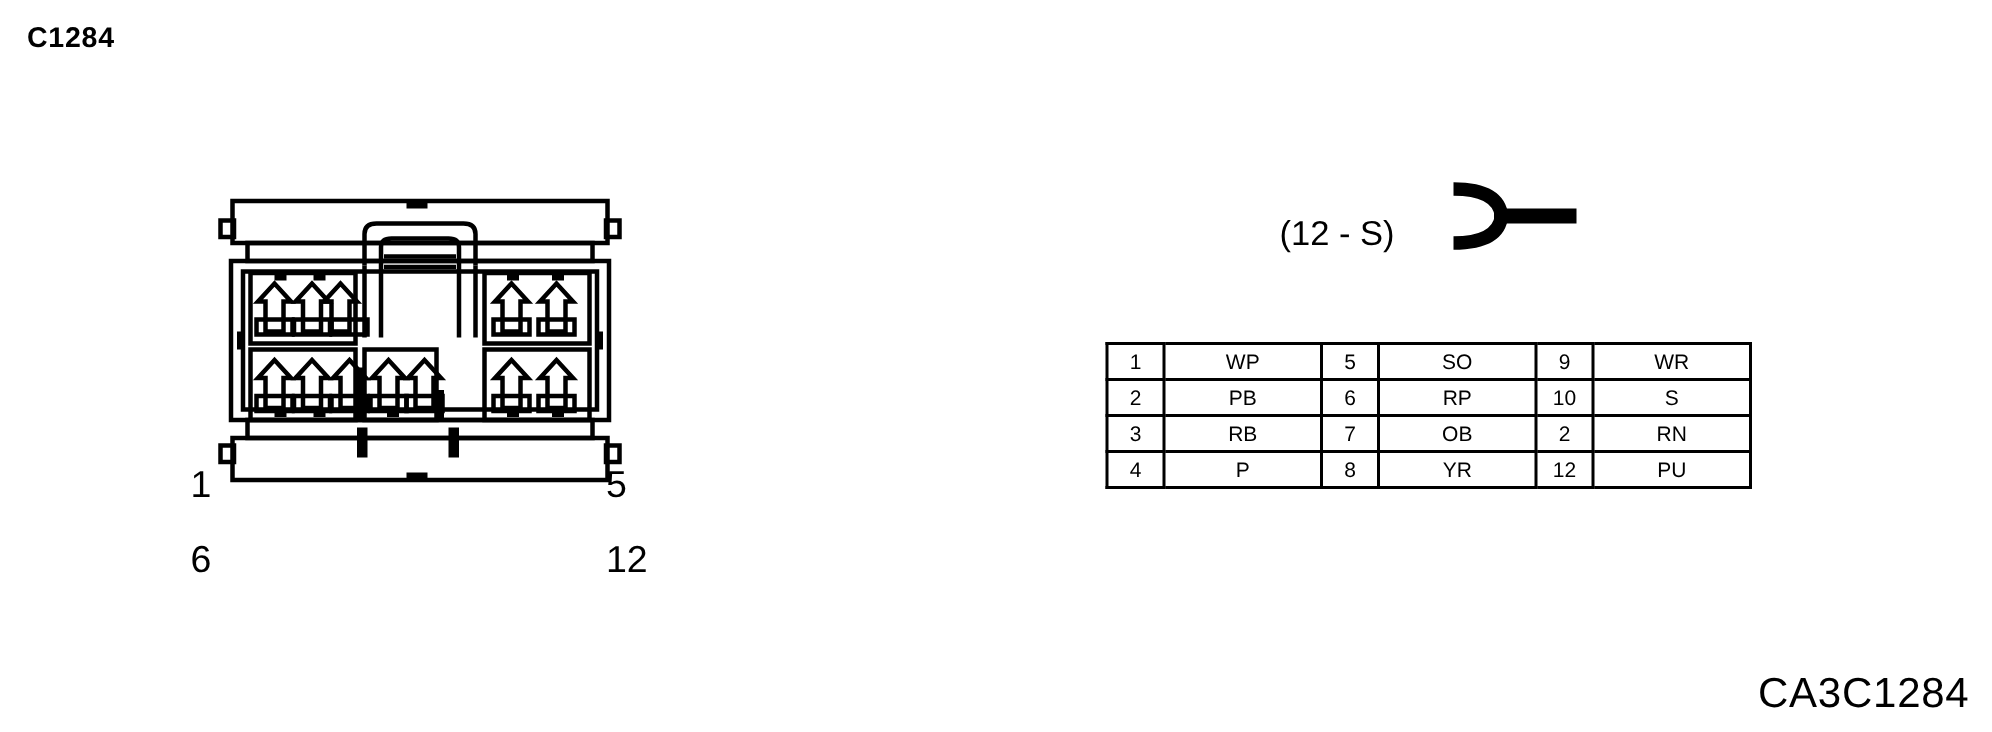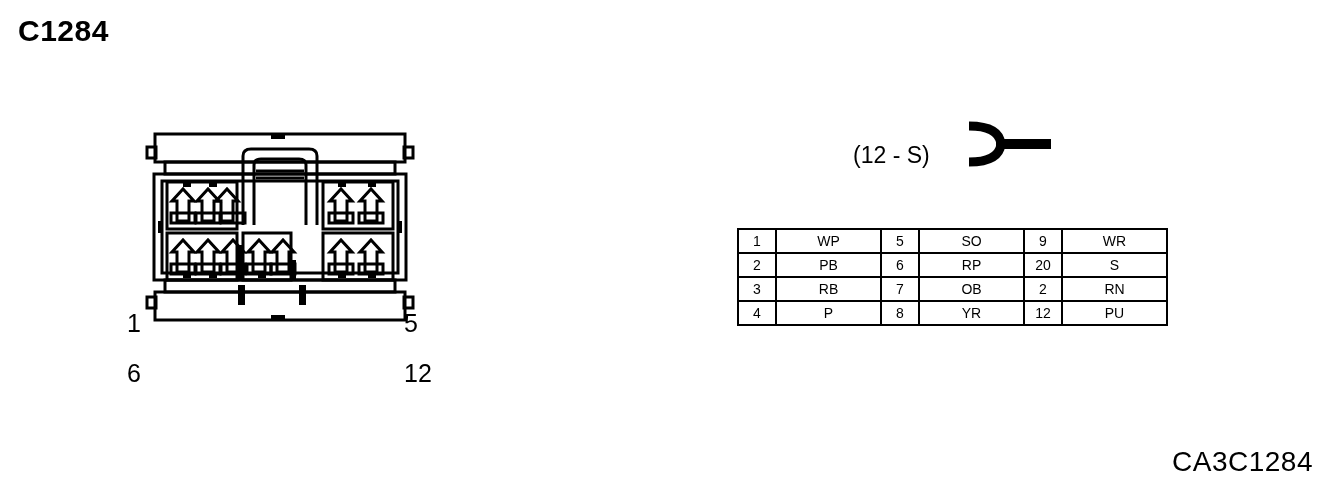--- a/index.html
+++ b/index.html
@@ -14,21 +14,21 @@
     font-family: "Liberation Sans", sans-serif;
     color: #000000;
     overflow: hidden;
   }
 
   
   #page-title {
     position: absolute;
     left: 18px;
     top: 16px;
-    font-size: 30px;
+    font-size: 19px;
     font-weight: bold;
     letter-spacing: 0.5px;
     line-height: 1;
   }
 
   
   #connector-figure {
     position: absolute;
     left: 125px;
     top: 125px;
@@ -259,21 +259,21 @@
       <td class="num-cell">5</td>
       <td class="code-cell">SO</td>
       <td class="num-cell">9</td>
       <td class="code-cell">WR</td>
     </tr>
     <tr>
       <td class="num-cell">2</td>
       <td class="code-cell">PB</td>
       <td class="num-cell">6</td>
       <td class="code-cell">RP</td>
-      <td class="num-cell">20</td>
+      <td class="num-cell">10</td>
       <td class="code-cell">S</td>
     </tr>
     <tr>
       <td class="num-cell">3</td>
       <td class="code-cell">RB</td>
       <td class="num-cell">7</td>
       <td class="code-cell">OB</td>
       <td class="num-cell">2</td>
       <td class="code-cell">RN</td>
     </tr>

